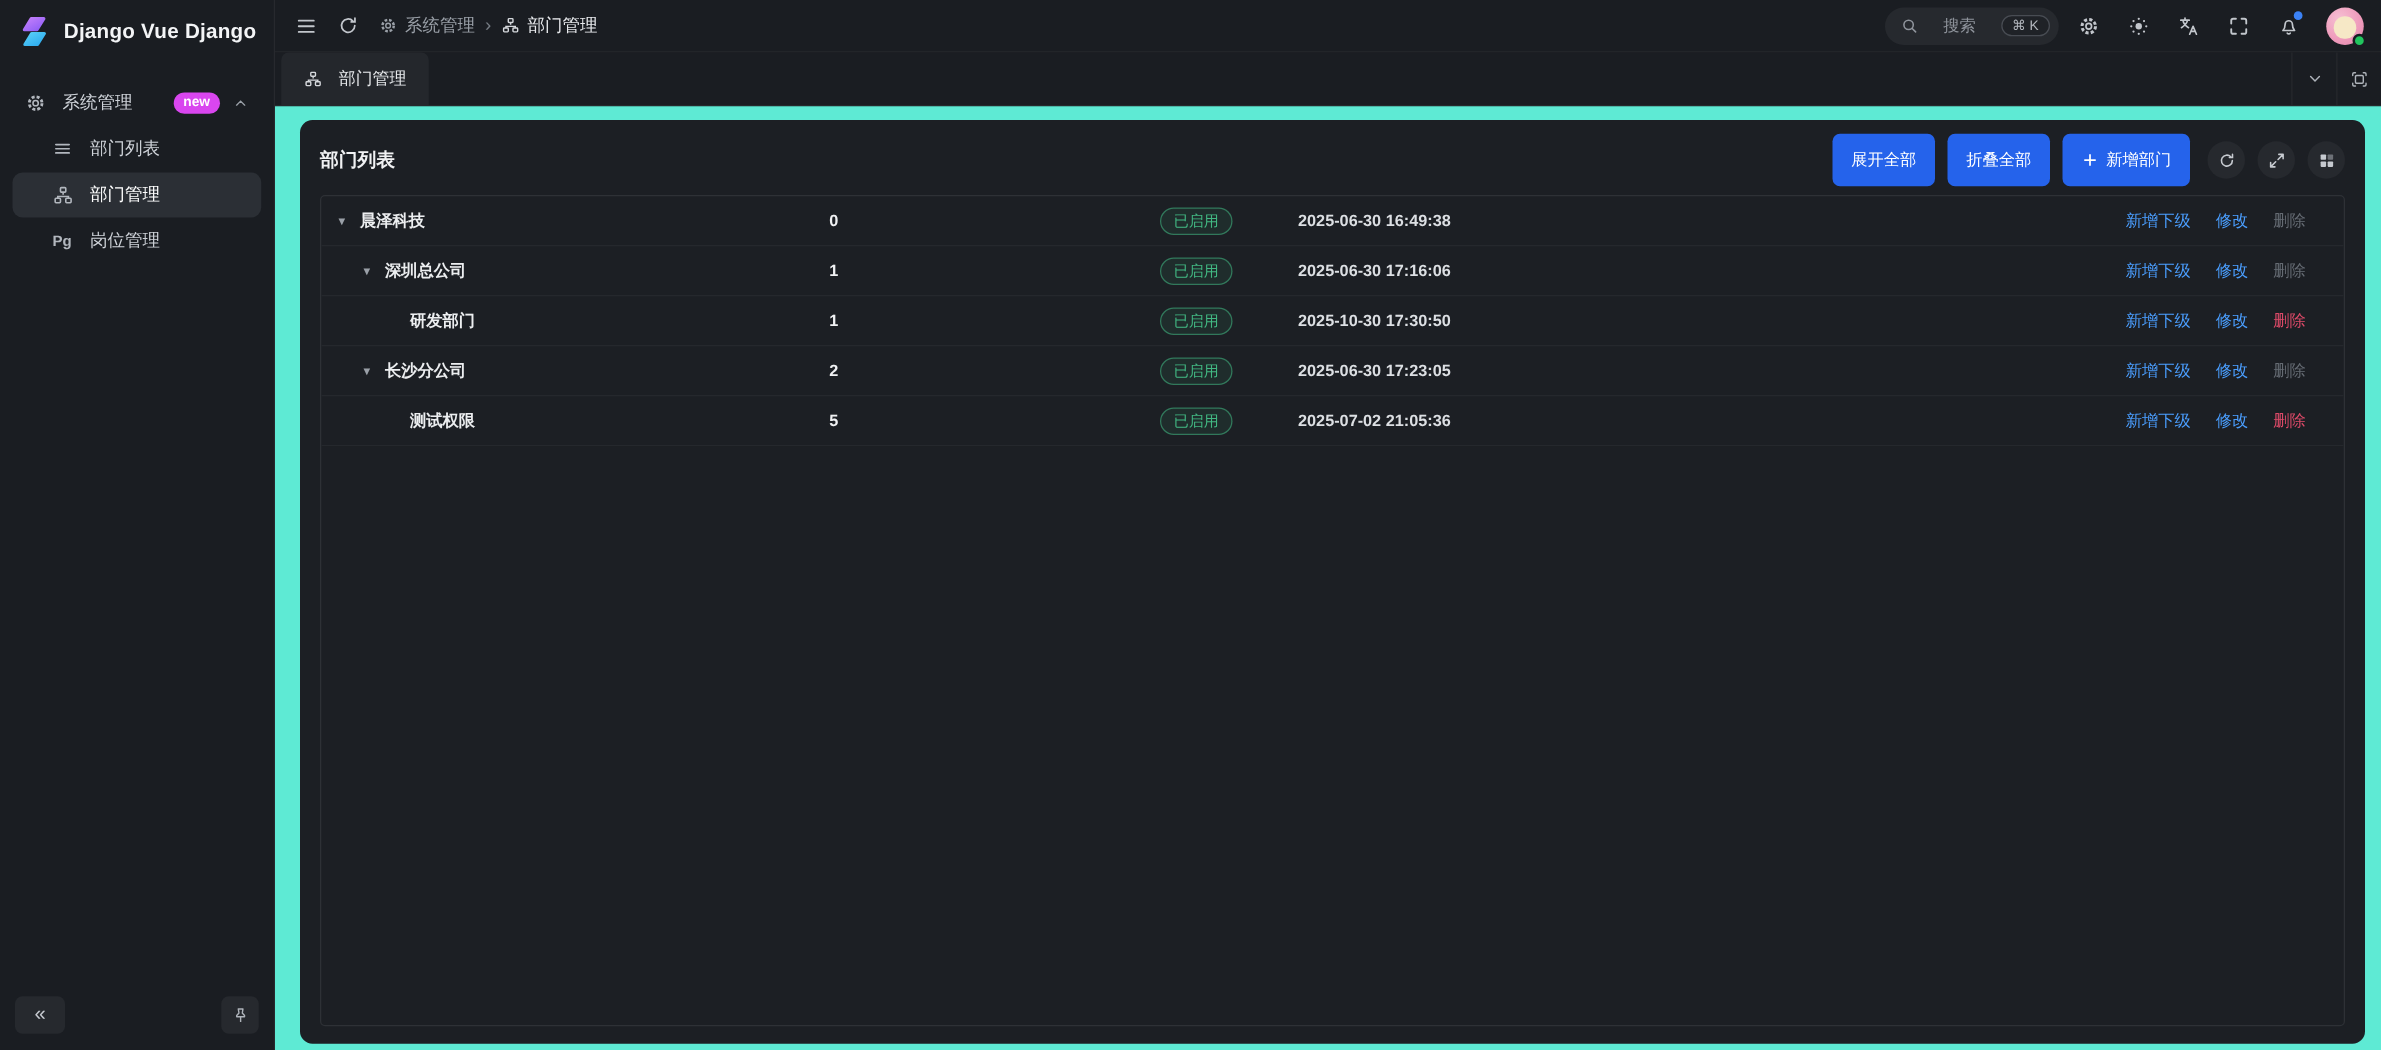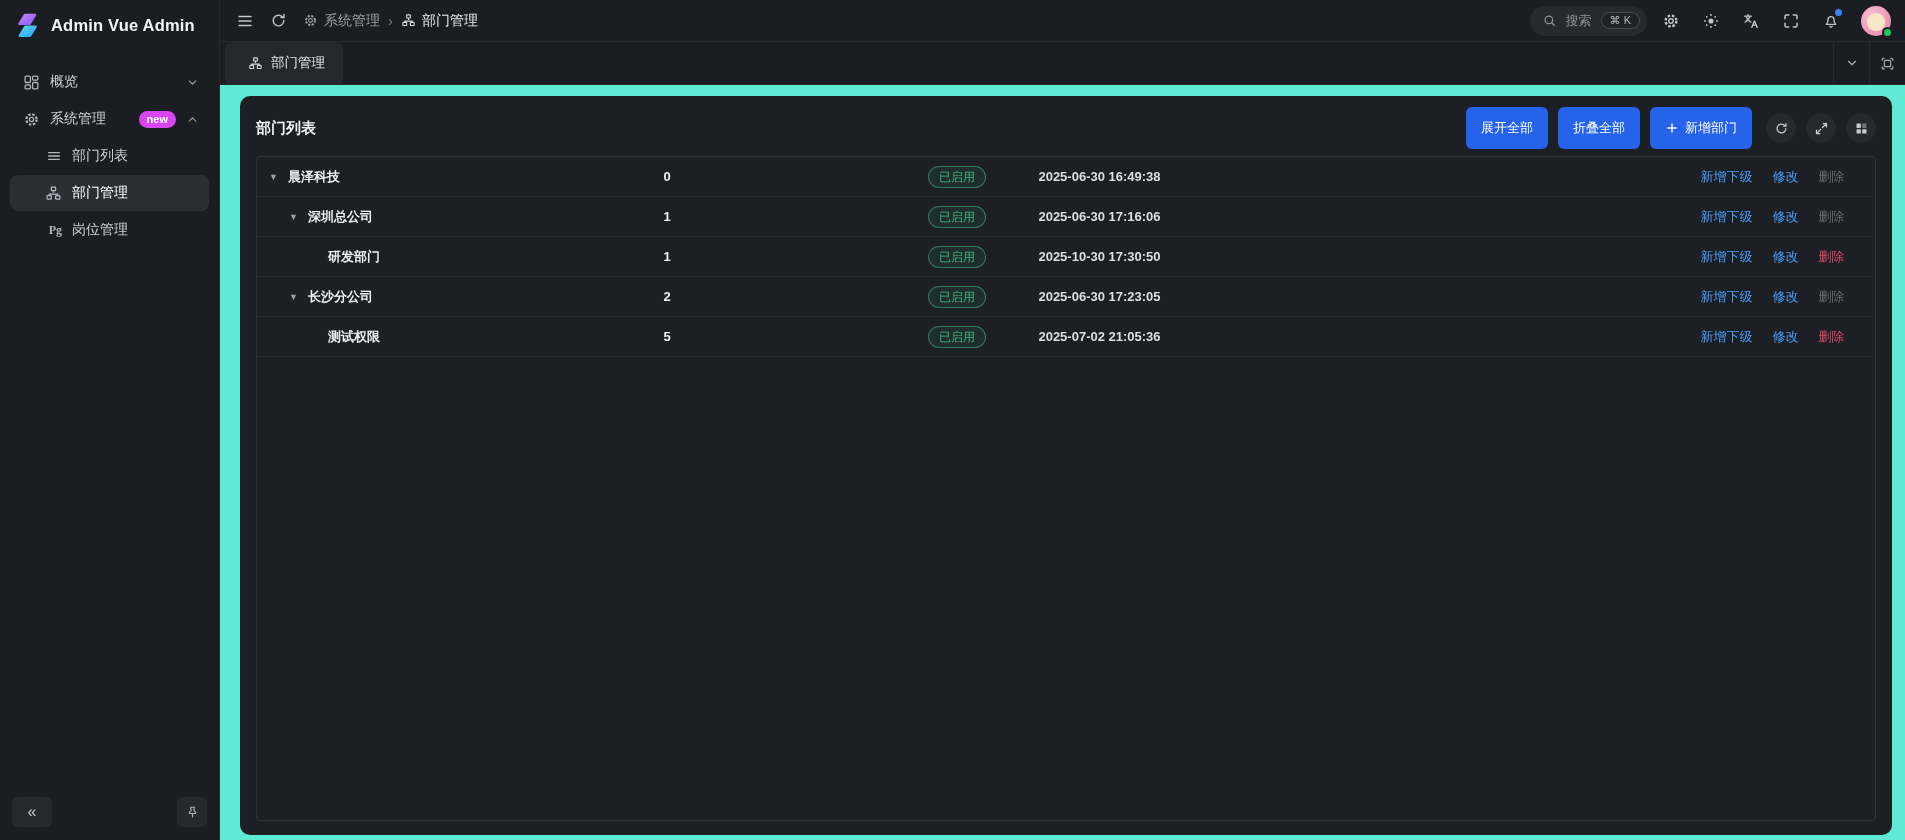--- a/index.html
+++ b/index.html
@@ -13,21 +13,21 @@
   
   .sidebar { width:220px; background:#1a1d22; border-right:1px solid #27292e;
              display:flex; flex-direction:column; position:relative; flex:none; }
   .logo-row { height:50px; display:flex; align-items:center; gap:10px; padding:0 14px; }
   .logo-mark { width:27px; height:27px; display:flex; }
   .app-title { font-size:16.5px; font-weight:700; color:#f3f4f6; letter-spacing:.2px; white-space:nowrap; }
   .menu { padding:14px 10px 0; flex:1; }
   .menu-item { height:36px; display:flex; align-items:center; gap:10px; padding:0 10px;
                border-radius:8px; color:#cfd3d9; cursor:pointer; margin-bottom:1px; }
   .menu-item.active { background:#2b2f35; color:#ffffff; }
-  .mi-icon { width:20px; display:flex; justify-content:flex-end; color:#b2b7be; flex:none;font-family:Liberation Serif, serif; }
+  .mi-icon { width:20px; display:flex; justify-content:flex-start; color:#b2b7be; flex:none; }
   .mi-label { flex:1; white-space:nowrap; overflow:hidden; }
   .menu-item.child { padding-left:32px; }
   .badge-new { background:#d946ef; color:#fff; font-size:11px; line-height:17px;
                padding:0 8px; border-radius:9px; font-weight:600; }
   .chev { color:#9aa0a8; display:flex; }
   .pg-text { font-size:12px; font-weight:600; color:#b2b7be; }
   .sidebar-footer { height:48px; display:flex; align-items:center; justify-content:space-between;
                     padding:0 12px 8px; }
   .collapse-btn { width:40px; height:30px; background:#26292e; border-radius:6px; color:#c6cad0;
                   display:flex; align-items:center; justify-content:center; font-size:16px; cursor:pointer; }
@@ -39,21 +39,21 @@
 
   .topbar { height:42px; background:#1a1d22; border-bottom:1px solid #26292d;
             display:flex; align-items:center; padding:0 14px 0 16px; gap:16px; flex:none; }
   .icon-btn { color:#c2c6cc; display:flex; cursor:pointer; }
   .breadcrumb { display:flex; align-items:center; gap:8px; color:#9aa0a8; }
   .crumb { display:flex; align-items:center; gap:6px; cursor:pointer; }
   .crumb-sep { color:#777d85; font-size:15px; }
   .crumb.current { color:#e8eaed; }
   .topbar-right { margin-left:auto; display:flex; align-items:center; gap:8px; }
   .search-pill { height:30px; background:#26292e; border-radius:15px; display:flex; align-items:center;
-                 gap:9px; padding:0 7px 0 12px; color:#8f949c; font-size:13px; cursor:pointer; }
+                 gap:20px; padding:0 7px 0 12px; color:#8f949c; font-size:13px; cursor:pointer; }
   .kbd { border:1px solid #484c53; border-radius:10px; padding:1px 8px; font-size:11px;
          color:#b2b6bd; background:#1f2227; white-space:nowrap; }
   .top-icon { width:32px; height:32px; display:flex; align-items:center; justify-content:center;
               color:#c2c6cc; position:relative; cursor:pointer; border-radius:6px; }
   .bell-dot { position:absolute; top:4px; right:5px; width:7px; height:7px;
               background:#3b82f6; border-radius:50%; }
   .avatar { width:30px; height:30px; border-radius:50%; position:relative; cursor:pointer; flex:none;
             background:radial-gradient(circle at 35% 30%, #f6bfd3, #ef9cbc 55%, #e387ad); margin-left:6px; }
   .avatar-face { position:absolute; left:6px; right:6px; top:7px; bottom:5px;
                  background:#f6e8c6; border-radius:50% 50% 46% 46%; }
@@ -129,40 +129,24 @@
             </linearGradient>
             <linearGradient id="gb" x1="0" y1="0" x2="1" y2="1">
               <stop offset="0" stop-color="#5ad0f8"></stop>
                 <stop offset="1" stop-color="#2aa9ee"></stop>
             </linearGradient>
           </defs>
           <path d="M13 3.5 L25 3.5 L18.5 14 L6.5 14 Z" fill="url(#gp)" stroke="url(#gp)" stroke-width="3" stroke-linejoin="round"></path>
           <path d="M13.5 17.5 L25.5 17.5 L19 28 L7 28 Z" fill="url(#gb)" stroke="url(#gb)" stroke-width="3" stroke-linejoin="round"></path>
         </svg>
       </span>
-      <span class="app-title">Admin Vue Admin</span>
+      <span class="app-title">Django Vue Django</span>
     </div>
 
     <nav class="menu">
-      <div class="menu-item">
-        <span class="mi-icon">
-          <svg viewBox="0 0 24 24" width="17" height="17" fill="none" stroke="currentColor" stroke-width="1.8">
-            <rect x="3" y="3" width="7.5" height="9" rx="1.5"></rect>
-              <rect x="13.5" y="3" width="7.5" height="5.5" rx="1.5"></rect>
-            <rect x="3" y="15.5" width="7.5" height="5.5" rx="1.5"></rect>
-              <rect x="13.5" y="12" width="7.5" height="9" rx="1.5"></rect>
-          </svg>
-        </span>
-        <span class="mi-label">概览</span>
-        <span class="chev">
-          <svg viewBox="0 0 24 24" width="13" height="13" fill="none" stroke="currentColor" stroke-width="2" stroke-linecap="round">
-              <path d="M6 9l6 6 6-6"></path>
-            </svg>
-        </span>
-      </div>
 
       <div class="menu-item">
         <span class="mi-icon">
           <svg viewBox="0 0 24 24" width="17" height="17" fill="none" stroke="currentColor">
             <circle cx="12" cy="12" r="7.2" stroke-width="3.2" stroke-dasharray="3.4 2.3"></circle>
             <circle cx="12" cy="12" r="3" stroke-width="1.8"></circle>
           </svg>
         </span>
         <span class="mi-label">系统管理</span>
         <span class="badge-new">new</span>

